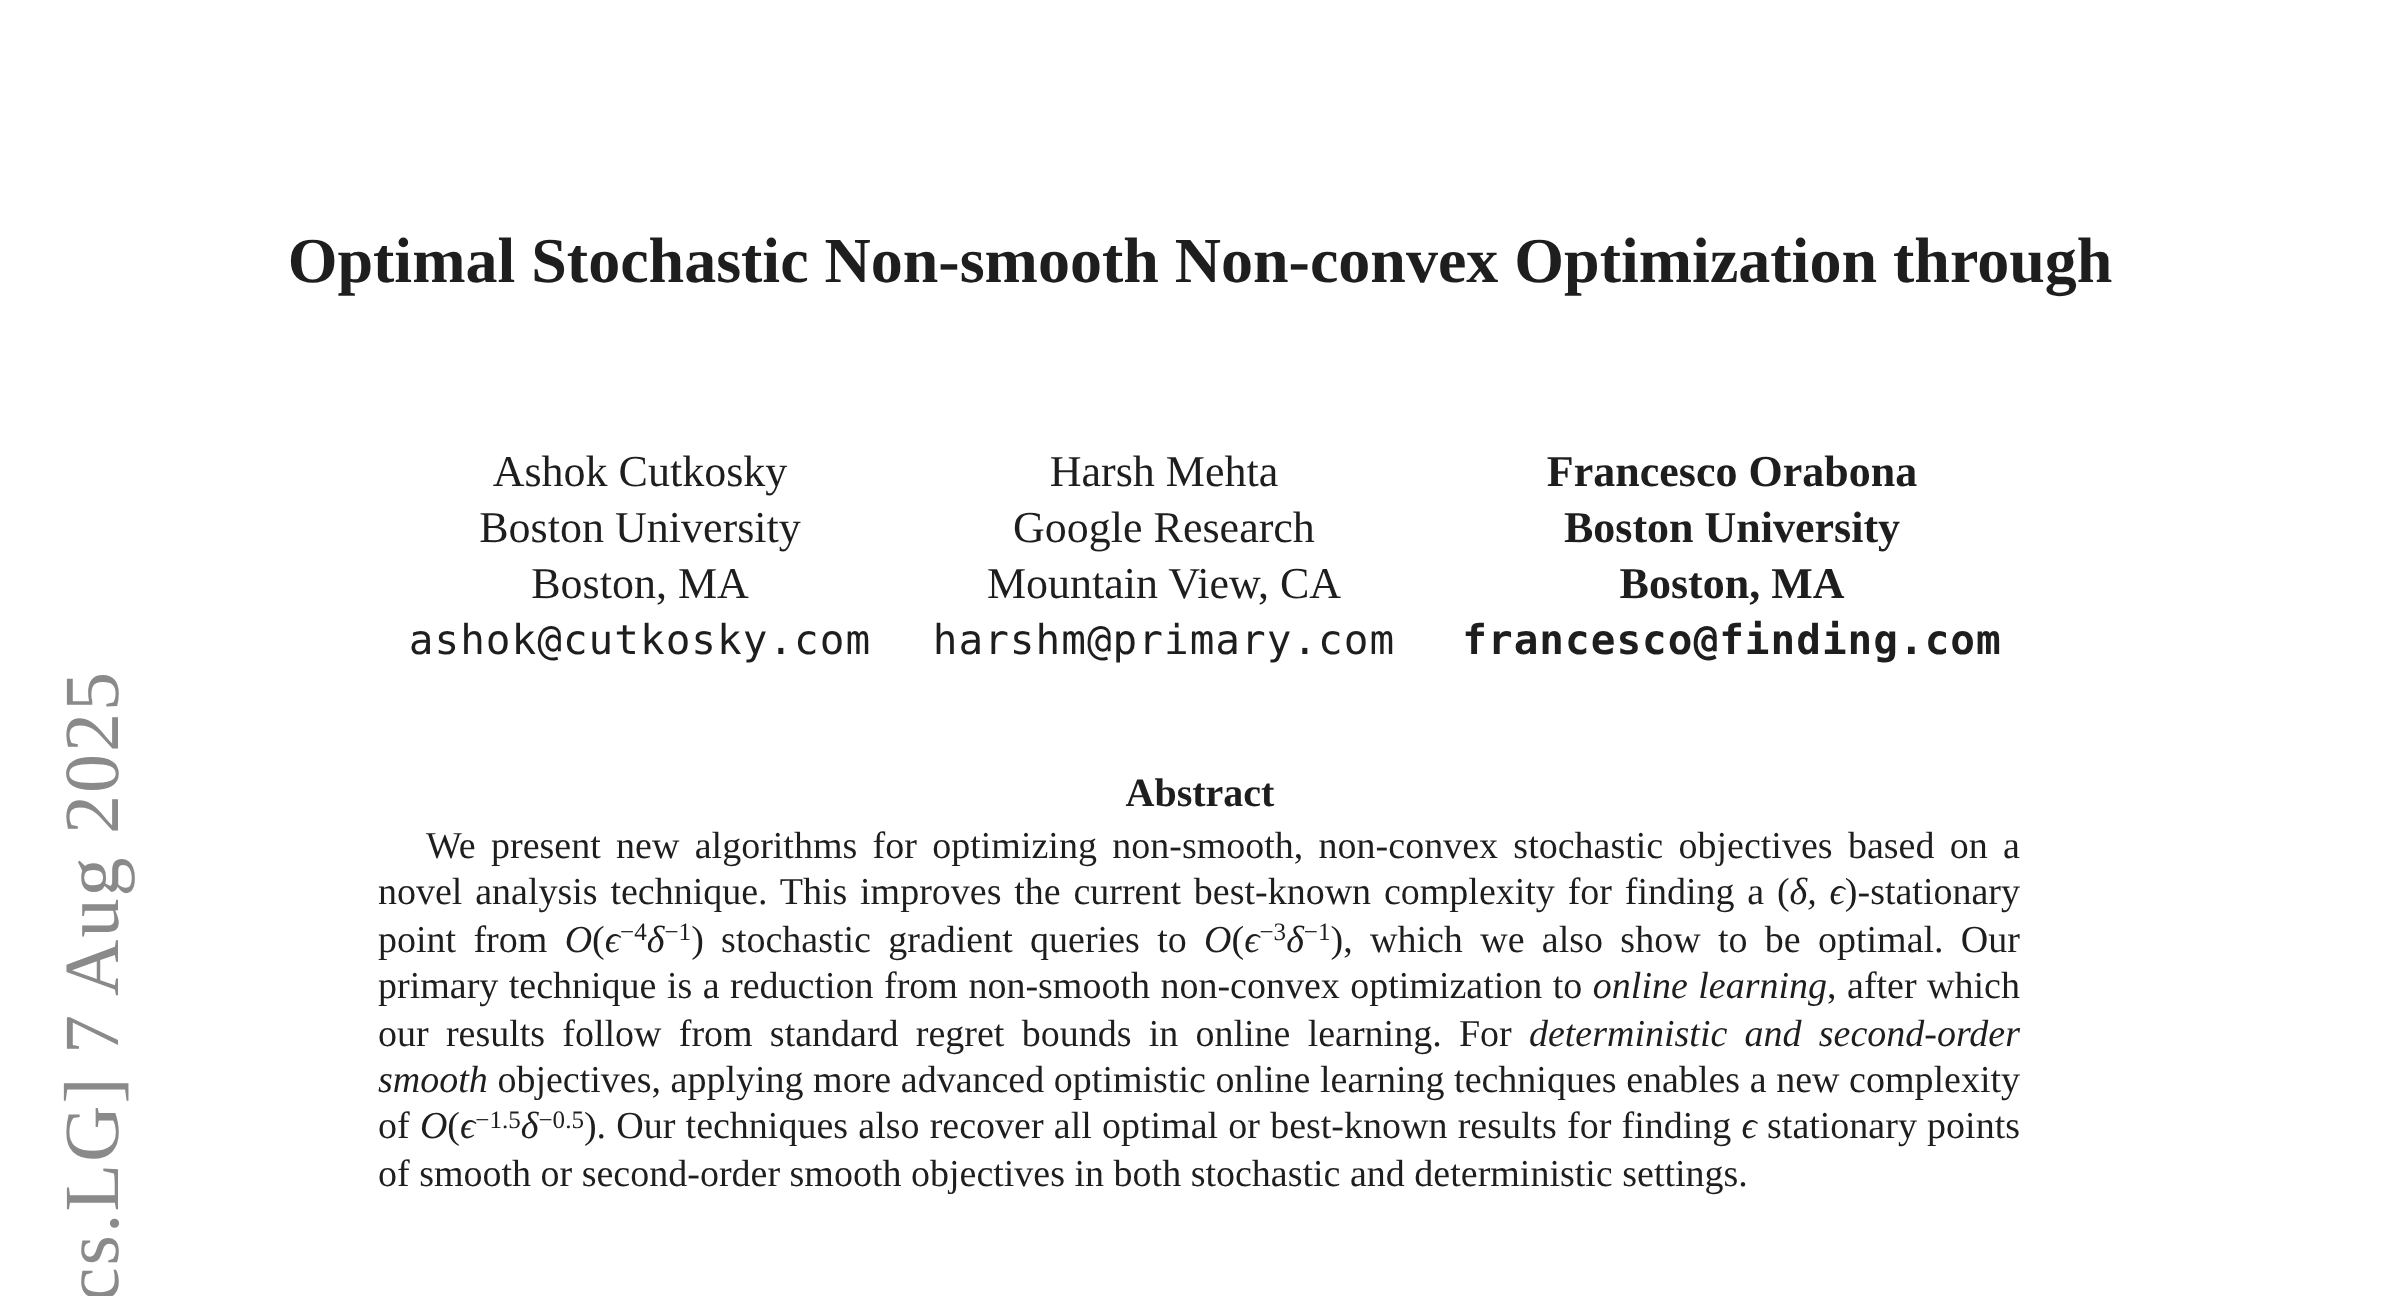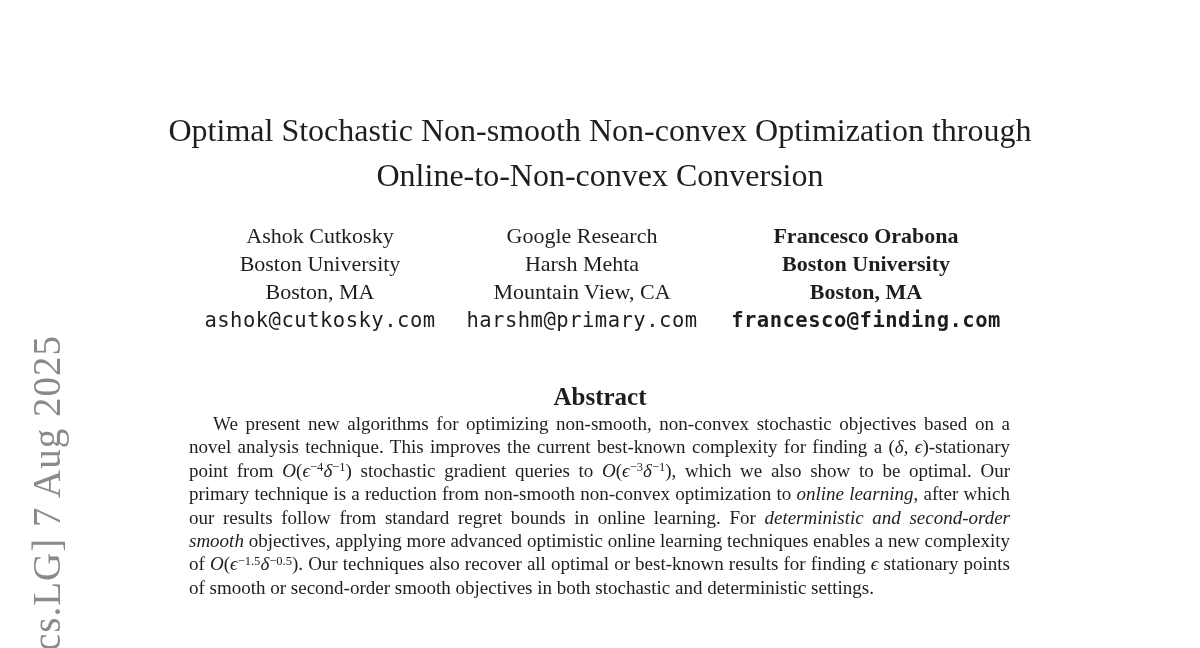--- a/index.html
+++ b/index.html
@@ -23,21 +23,21 @@
     color: #8a8a8a;
   }
 
   .title {
     position: absolute;
     top: 108px; left: 0;
     width: 1200px;
     margin: 0;
     text-align: center;
     font-size: 32px;
-    font-weight: 400;
+    font-weight: 700;
     line-height: 45px;
   }
   .title .tline { display: block; }
 
   .authors { position: absolute; top: 222px; left: 0; width: 980px; height: 125px; }
   .author { position: absolute; width: 320px; text-align: center; font-size: 22px; line-height: 28px; }
   .author.c1 { left: 160px; }
   .author.c2 { left: 422px; }
   .author.c3 { left: 706px; font-weight: bold; }
   .author .a-email {
@@ -46,21 +46,21 @@
     letter-spacing: 0.5px;
     white-space: nowrap;
     text-align: center;
   }
 
   .abs-head {
     position: absolute;
     top: 385px; left: 0;
     width: 1200px;
     text-align: center;
-    font-size: 25px;
+    font-size: 20px;
     font-weight: bold;
     line-height: 24px;
   }
 
   .abs-body {
     position: absolute;
     top: 412px; left: 189px;
     width: 821px;
     margin: 0;
     font-size: 19px;
@@ -79,33 +79,32 @@
 </style>
 </head>
 <body>
 
 <div class="page">
 
   <div class="watermark">cs.LG] 7 Aug 2025</div>
 
   <h1 class="title">
     <span class="tline">Optimal Stochastic Non-smooth Non-convex Optimization through</span>
-    <span class="tline">Online-to-Non-convex Conversion</span>
   </h1>
 
   <div class="authors">
     <div class="author c1">
       <div>Ashok Cutkosky</div>
       <div>Boston University</div>
       <div>Boston, MA</div>
       <div class="a-email">ashok@cutkosky.com</div>
     </div>
     <div class="author c2">
+      <div>Harsh Mehta</div>
       <div>Google Research</div>
-      <div>Harsh Mehta</div>
       <div>Mountain View, CA</div>
       <div class="a-email">harshm@primary.com</div>
     </div>
     <div class="author c3">
       <div>Francesco Orabona</div>
       <div>Boston University</div>
       <div>Boston, MA</div>
       <div class="a-email">francesco@finding.com</div>
     </div>
   </div>

